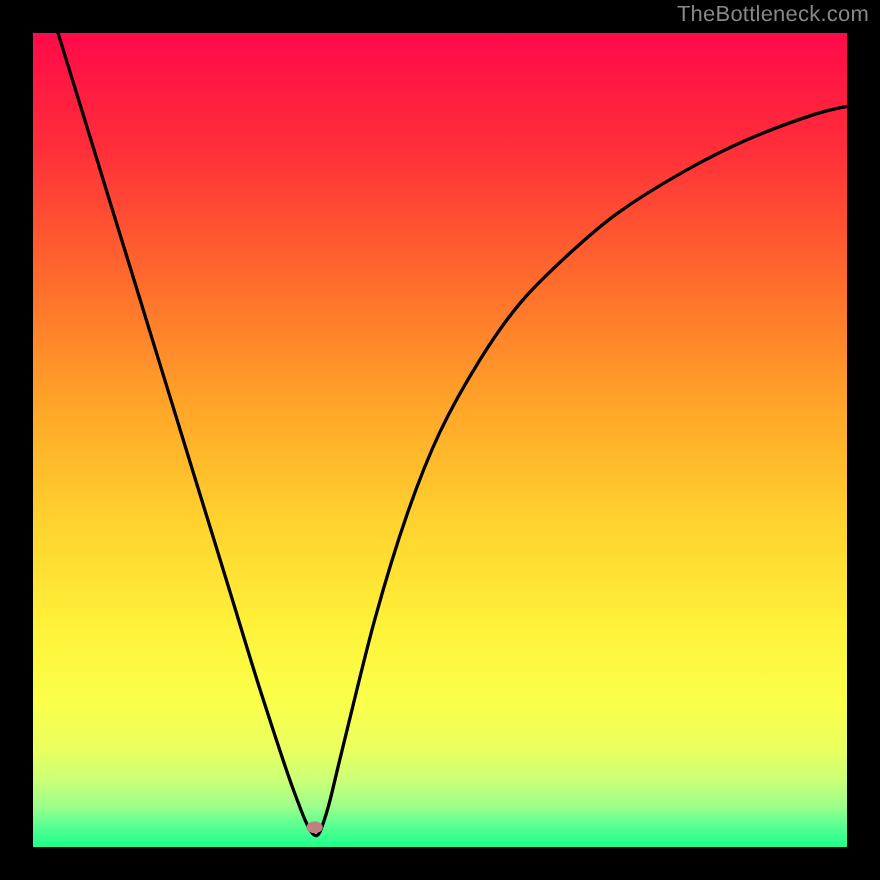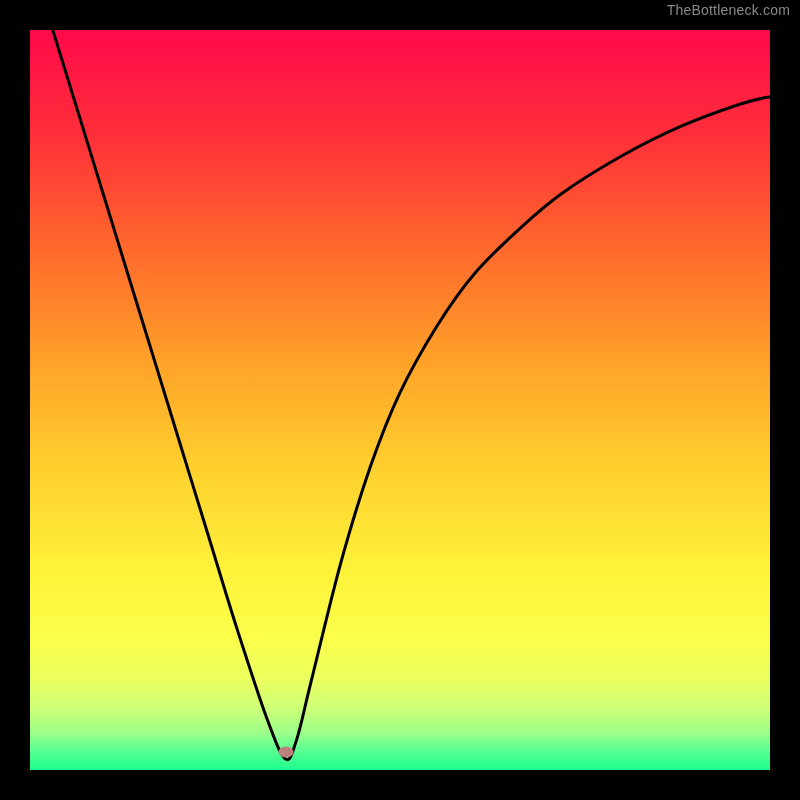--- a/index.html
+++ b/index.html
@@ -15,21 +15,21 @@
     width: 800px;
     height: 800px;
     background: #000;
   }
   .watermark {
     position: absolute;
     top: 2px;
     right: 10px;
     color: #888;
     font-family: Arial, Helvetica, sans-serif;
-    font-size: 14px;
+    font-size: 20px;
     letter-spacing: 0.2px;
     user-select: none;
   }
   .plot-area {
     position: absolute;
     left: 30px;
     top: 30px;
     width: 740px;
     height: 740px;
     overflow: hidden;

